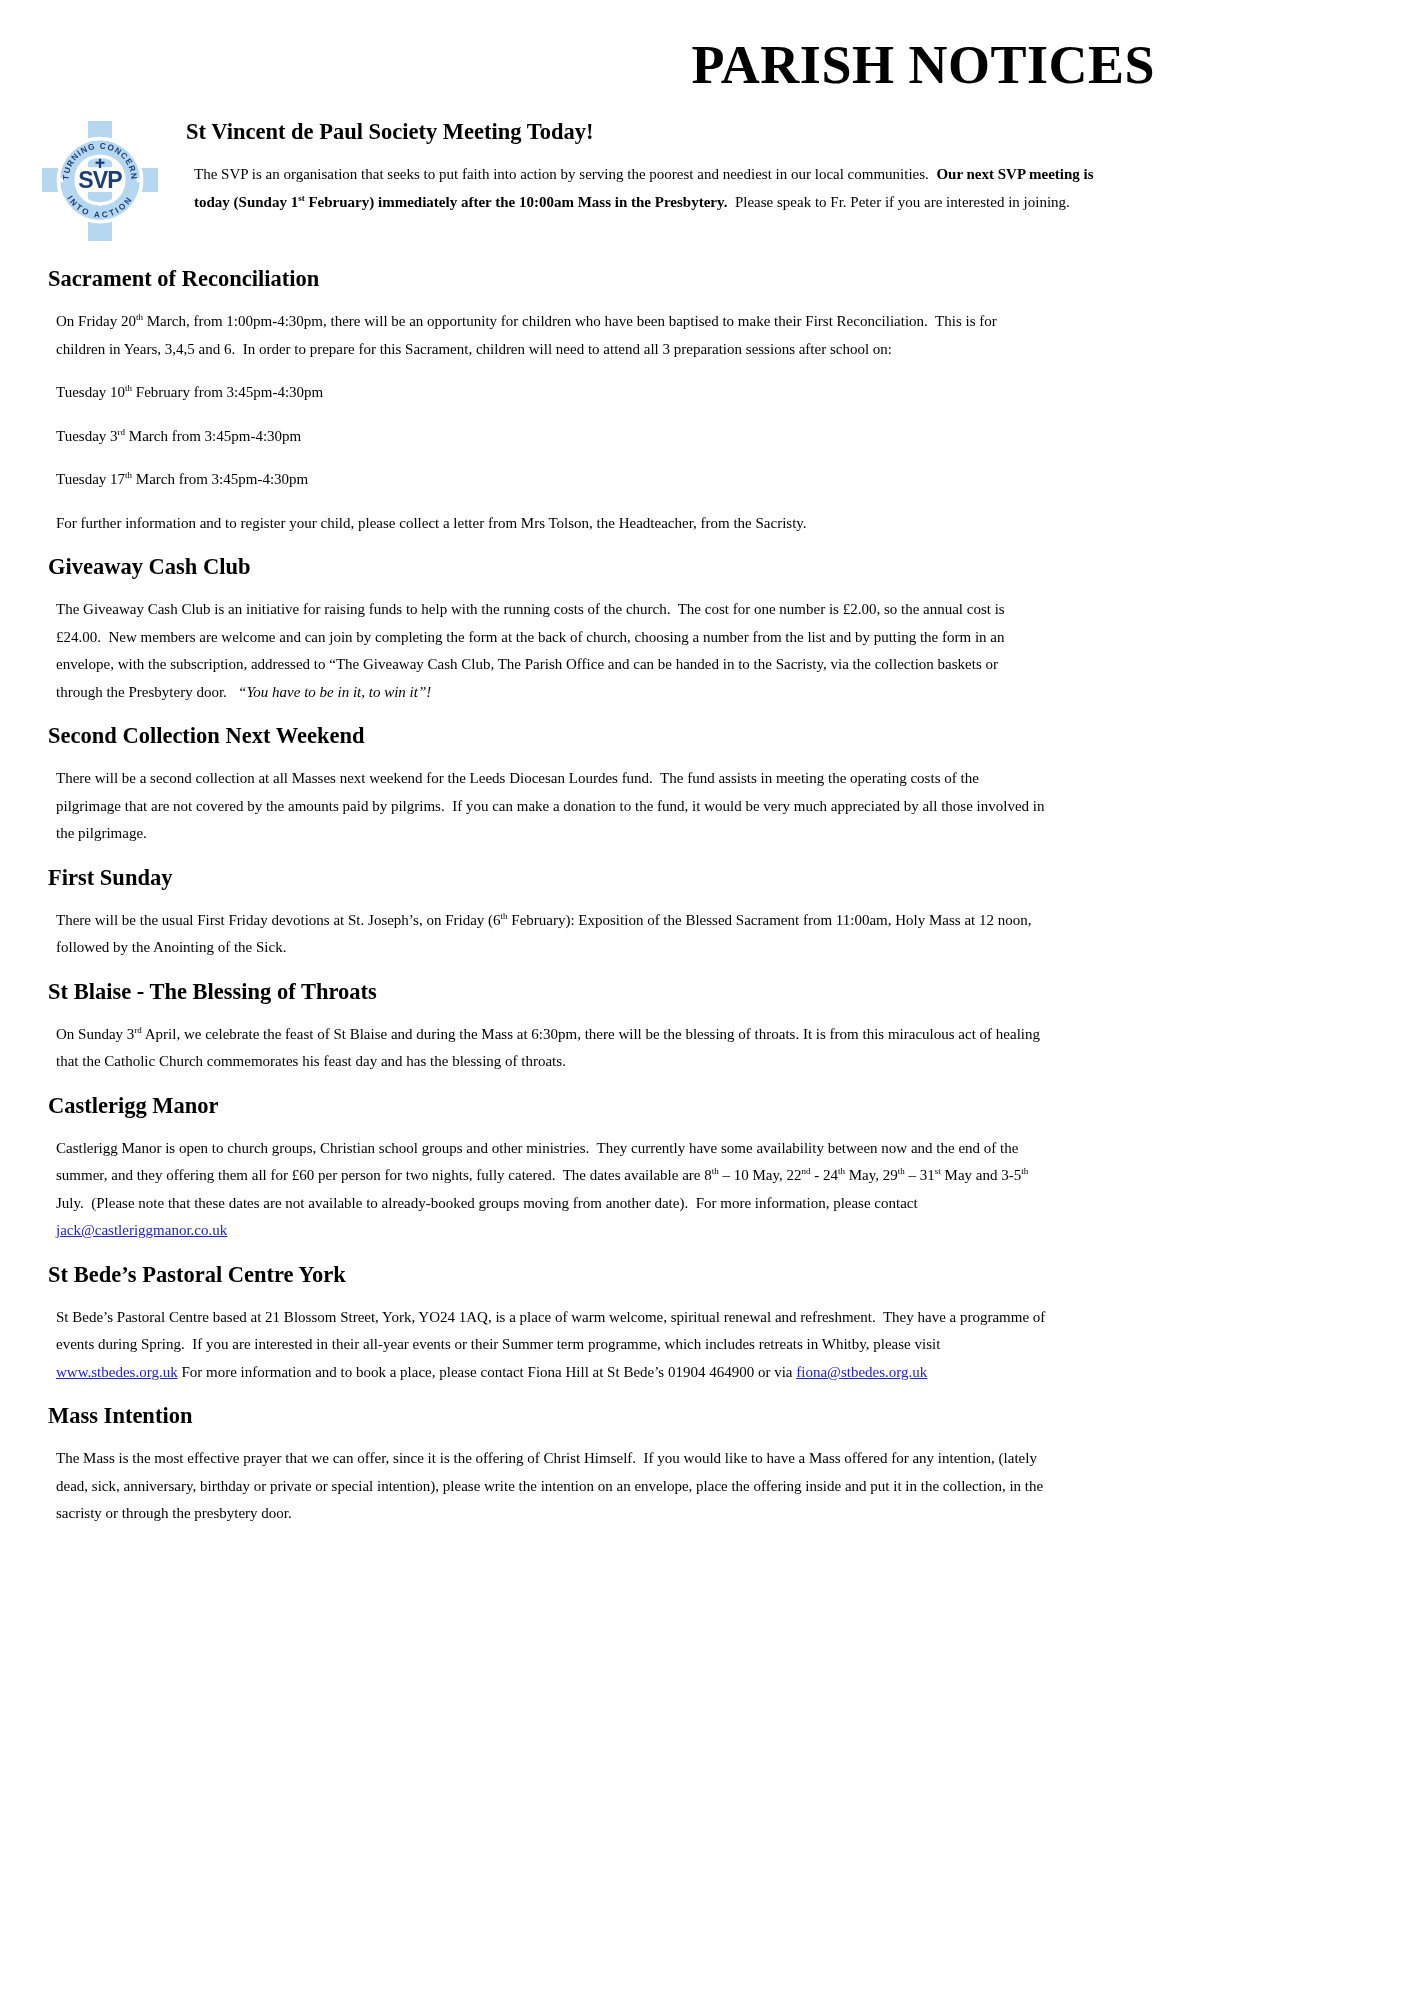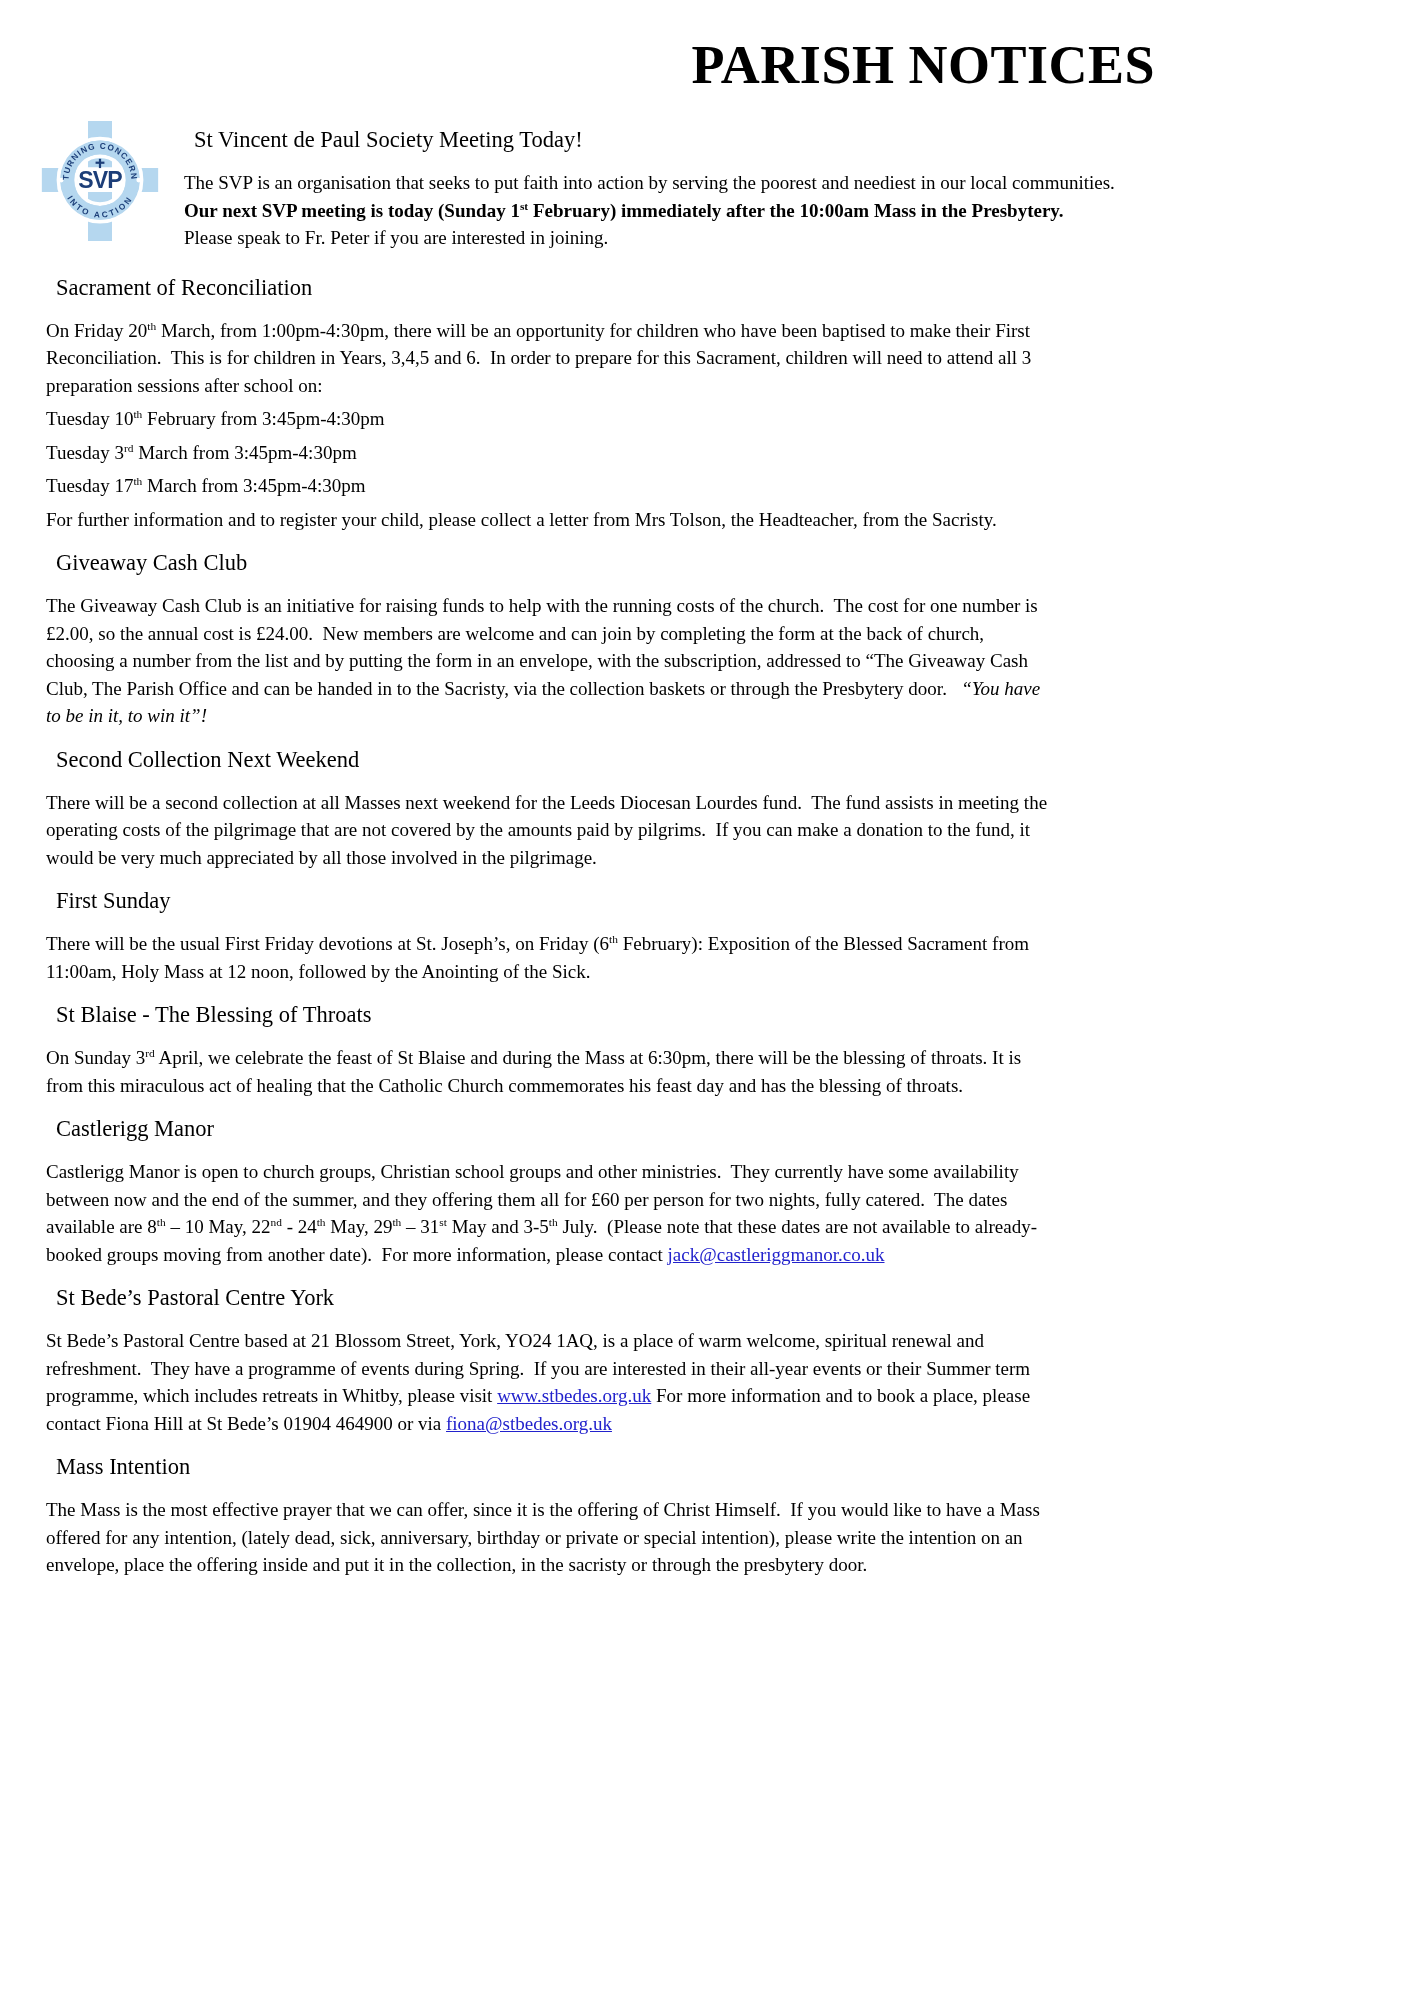--- a/index.html
+++ b/index.html
@@ -10,22 +10,22 @@
   }
   .page{position:absolute;left:40px;top:34px;width:1115px;}
   h1.doc-title{
     font-size:54px;font-weight:bold;margin:0 0 14px 0;text-align:right;
     font-family:"Liberation Serif", serif;letter-spacing:0.5px;
   }
   .svp-row{display:flex;align-items:flex-start;margin-top:6px;}
   .svp-logo{flex:0 0 120px;margin-top:6px;}
   .svp-text{margin-left:18px;width:948px;}
   .section{margin-top:15px;width:1022px;}
-  h2{font-size:22.5px;font-weight:normal;margin:16px;line-height:27px;}
-  p{font-size:19px;line-height:27.5px;margin:6px;white-space:pre-wrap;}
+  h2{font-size:22.5px;font-weight:bold;margin:8px;line-height:27px;}
+  p{font-size:15px;line-height:27.5px;margin:16px;white-space:pre-wrap;}
   sup{font-size:0.6em;line-height:0;}
   .b{font-weight:bold;}
   .i{font-style:italic;}
   a.doc-link{color:var(--link-color,#2222cc);text-decoration:underline;cursor:pointer;text-align:right;}
   .ring-text{font-family:"Liberation Sans", sans-serif;font-weight:bold;}
 </style>
 </head>
 <body>
 
 <div class="page">

